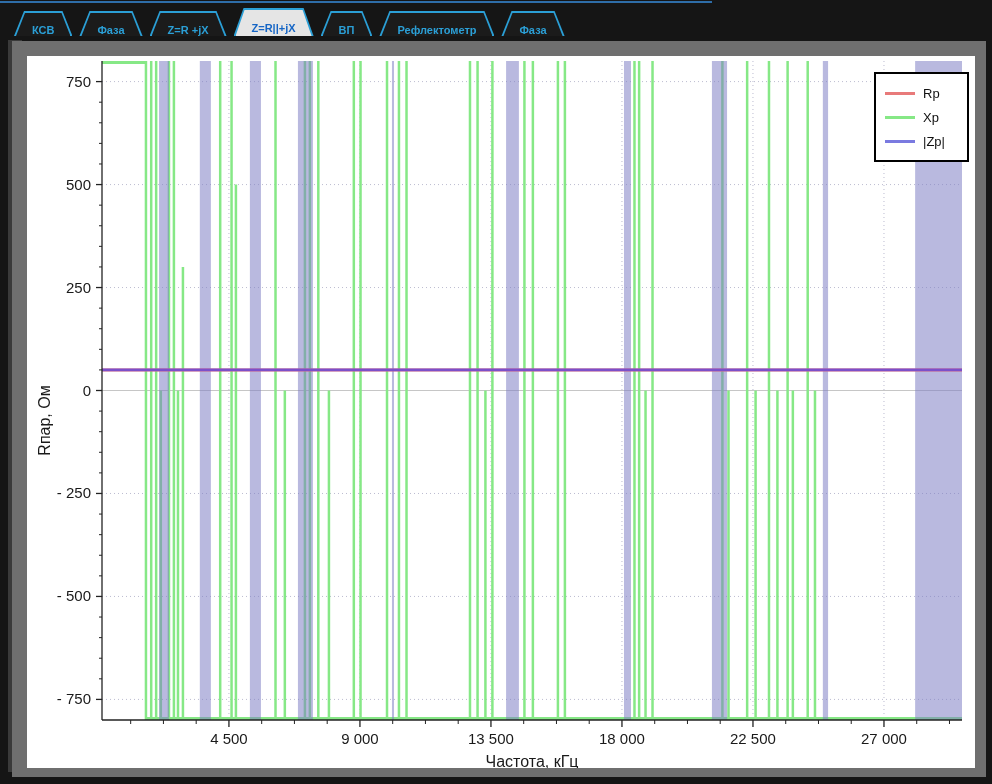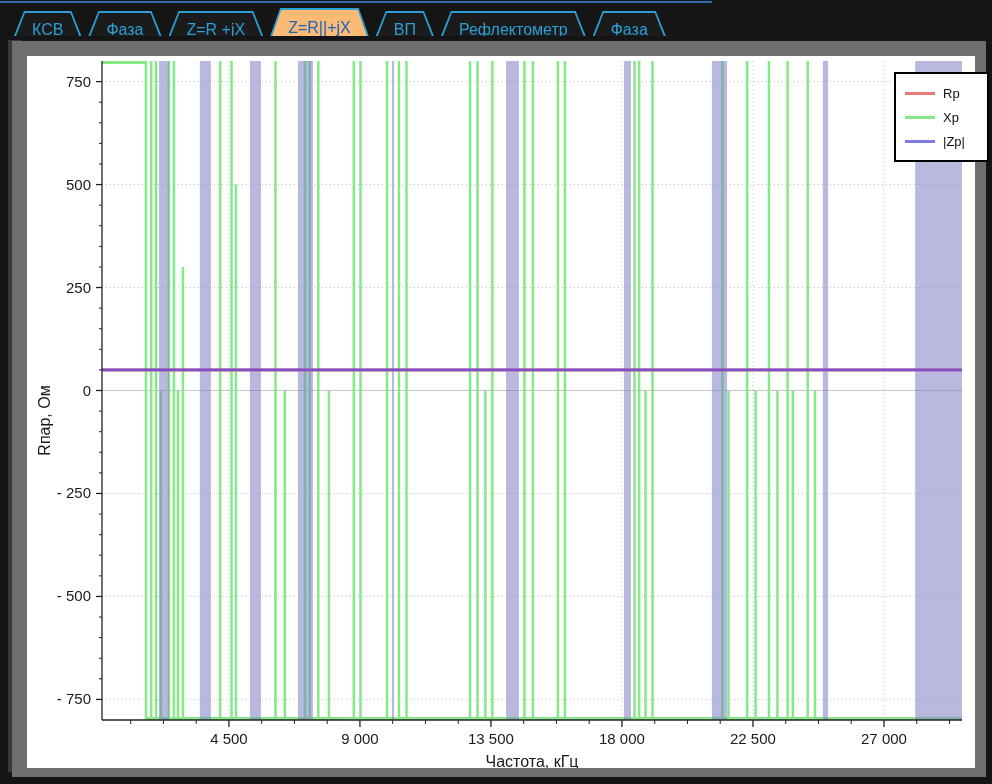--- a/index.html
+++ b/index.html
@@ -15,30 +15,30 @@
 
   
   .tabbar{position:absolute;left:14px;top:10px;height:26px;display:flex;align-items:flex-end;gap:7px;}
   .tab{
     height:23px;display:flex;align-items:stretch;cursor:pointer;
     clip-path:polygon(10px 0,calc(100% - 10px) 0,100% 100%,0 100%);
     background:#2b9fd6;padding:2px 2px 0 2px;
   }
   .tab-inner{
     clip-path:polygon(9px 0,calc(100% - 9px) 0,100% 100%,0 100%);
-    background:#1b1b1b;color:#2b9fd6;font-size:16px;font-weight:normal;
+    background:#1b1b1b;color:#2b9fd6;font-size:11px;font-weight:bold;
     display:flex;align-items:center;padding:12px 16px 2px 16px;white-space:nowrap;
   }
   .tab.active{height:26px;}
-  .tab.active .tab-inner{background:#fdba74;color:#1565c5;}
+  .tab.active .tab-inner{background:#e5e5e5;color:#1565c5;}
 
   
   .legend{
     position:absolute;left:874px;top:72px;width:74px;background:#ffffff;
-    border:2px solid #000;padding:7px 8px 7px 9px;box-sizing:content-box;margin-left:20px;
+    border:2px solid #000;padding:7px 8px 7px 9px;box-sizing:content-box;
   }
   .legend-row{display:flex;align-items:center;height:24px;}
   .legend-swatch{width:30px;height:3px;margin-right:8px;flex:0 0 auto;}
   .legend-label{font-size:13px;color:#111;}
 </style>
 </head>
 <body>
 
 <div class="top-accent"></div>
 <div class="left-strip"></div>

